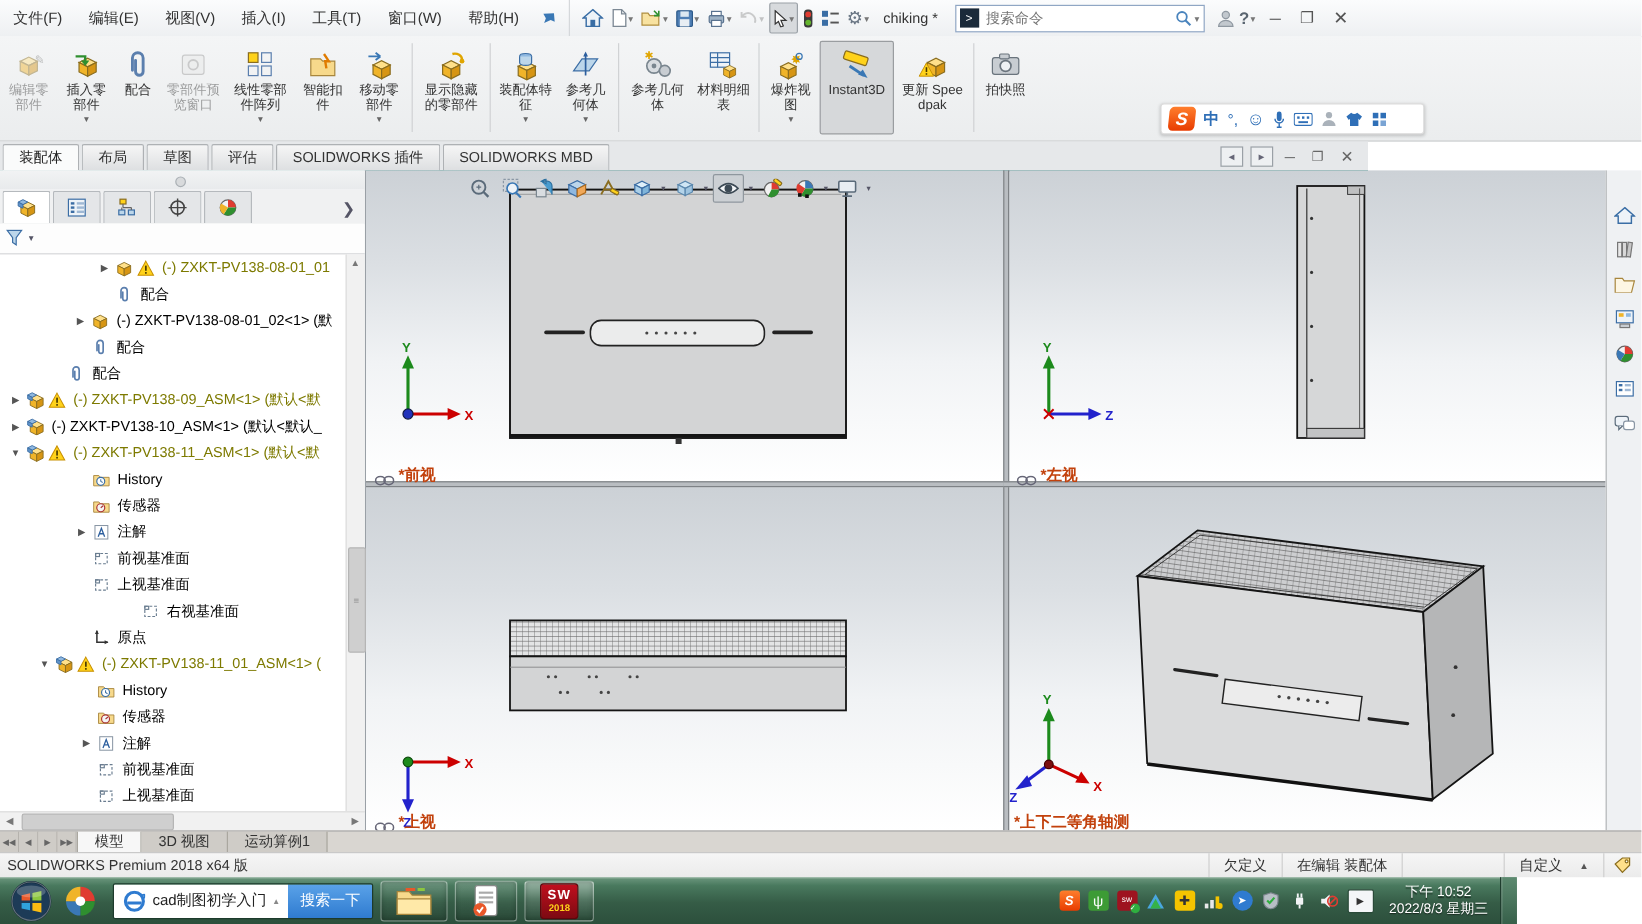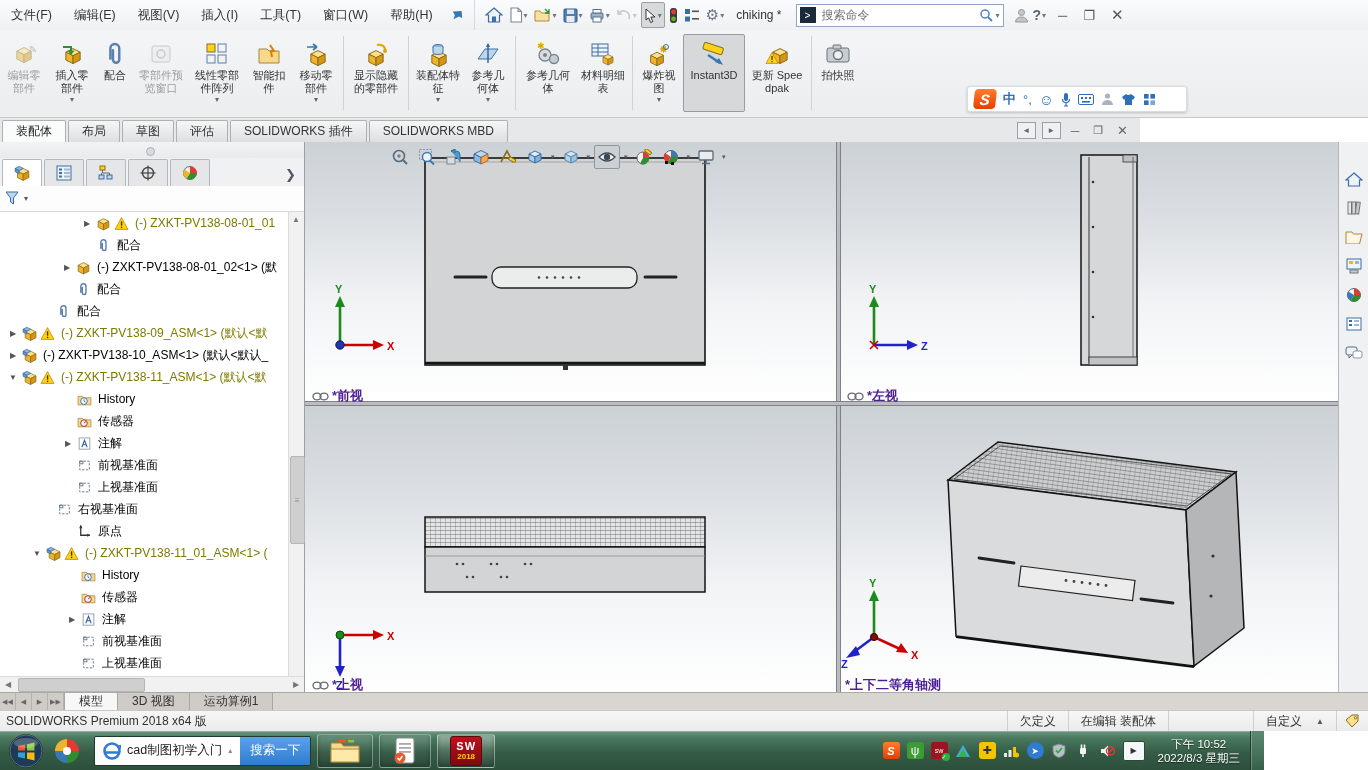--- a/index.html
+++ b/index.html
@@ -72,21 +72,21 @@
 
   
   .quad{background:linear-gradient(180deg,#ccd1d6 0%,#dbdfe3 30%,#f1f3f5 62%,#ffffff 100%)}
   #q1{left:305px;top:142px;width:531px;height:259px}
   #q2{left:841px;top:142px;width:497px;height:259px}
   #q3{left:305px;top:406px;width:531px;height:286px}
   #q4{left:841px;top:406px;width:497px;height:286px}
   #vdiv{left:836px;top:142px;width:5px;height:550px;background:#b9bdc1;border-left:1px solid #7e8286;border-right:1px solid #7e8286;box-sizing:border-box}
   #hdivL{left:305px;top:401px;width:531px;height:5px;background:#b9bdc1;border-top:1px solid #7e8286;border-bottom:1px solid #7e8286;box-sizing:border-box}
   #hdivR{left:836px;top:401px;width:502px;height:5px;background:#b9bdc1;border-top:1px solid #7e8286;border-bottom:1px solid #7e8286;box-sizing:border-box}
-  .vlabel{position:absolute;font-size:13px;font-weight:bold;color:#4c1d95;display:flex;align-items:center;gap:3px}
+  .vlabel{position:absolute;font-size:13px;font-weight:bold;color:#c2410c;display:flex;align-items:flex-end;gap:3px}
   
   #headsup{left:388px;top:145px;height:24px;display:flex;align-items:center;gap:3px;z-index:5}
   .hbtn{display:flex;align-items:center;justify-content:center;width:24px;height:22px;border-radius:2px}
   .hbtn.sel{background:#ccd0d4;border:1px solid #8f979e}
   .hcar{font-size:7px;color:#556;margin:0 1px}
   
   #taskpane{left:1338px;top:142px;width:30px;height:550px;background:#eff1f3;border-left:1px solid #b3b6b9;box-sizing:border-box;display:flex;flex-direction:column;align-items:center;padding-top:26px;gap:7px}
   .tpbtn{width:24px;height:22px;display:flex;align-items:center;justify-content:center;border-radius:2px}
 
   
@@ -641,21 +641,21 @@
             <use href="#sym-plane" width="15" height="15"></use>
           </svg>
         <span class="tlabel">前视基准面</span>
       </div>
       <div class="trow" style="padding-left:77px">
         <svg class="ti">
             <use href="#sym-plane" width="15" height="15"></use>
           </svg>
         <span class="tlabel">上视基准面</span>
       </div>
-      <div class="trow" style="padding-left:57px">
+      <div class="trow" style="padding-left:118px">
         <svg class="ti">
             <use href="#sym-plane" width="15" height="15"></use>
           </svg>
         <span class="tlabel">右视基准面</span>
       </div>
       <div class="trow" style="padding-left:77px">
         <svg class="ti">
             <use href="#sym-origin" width="15" height="15"></use>
           </svg>
         <span class="tlabel">原点</span>

